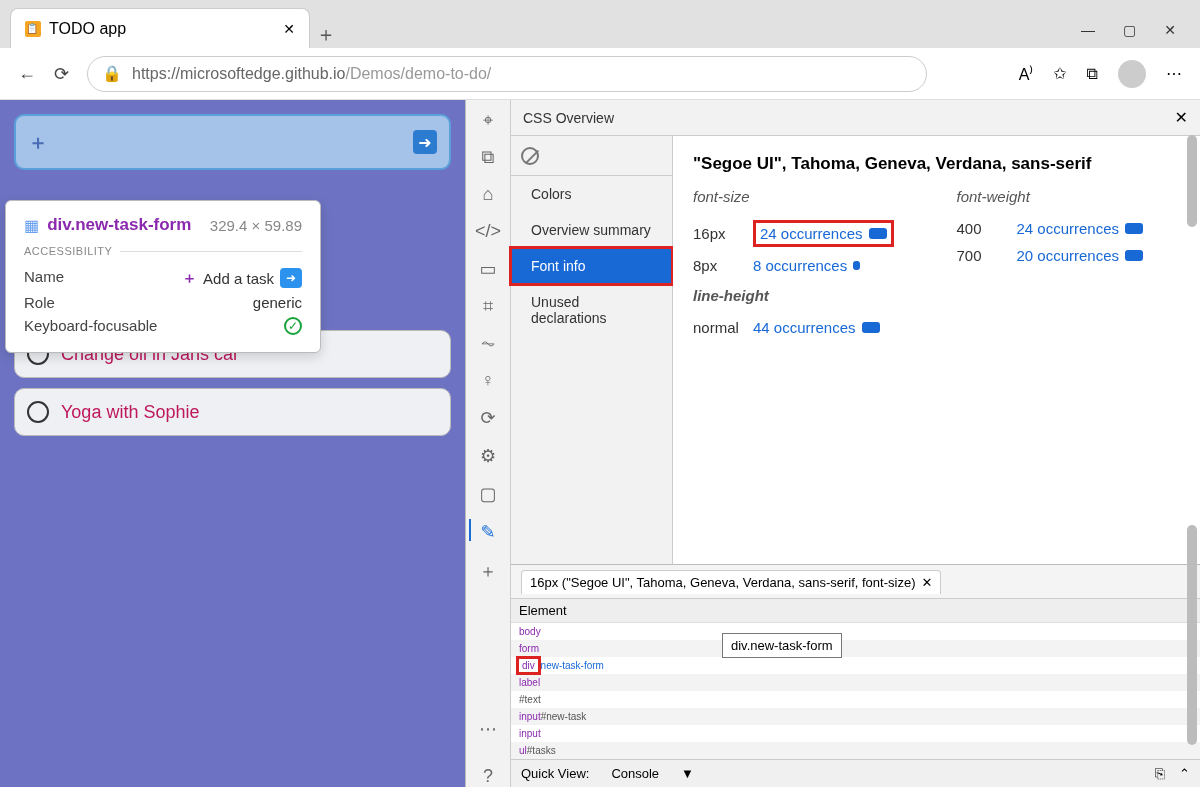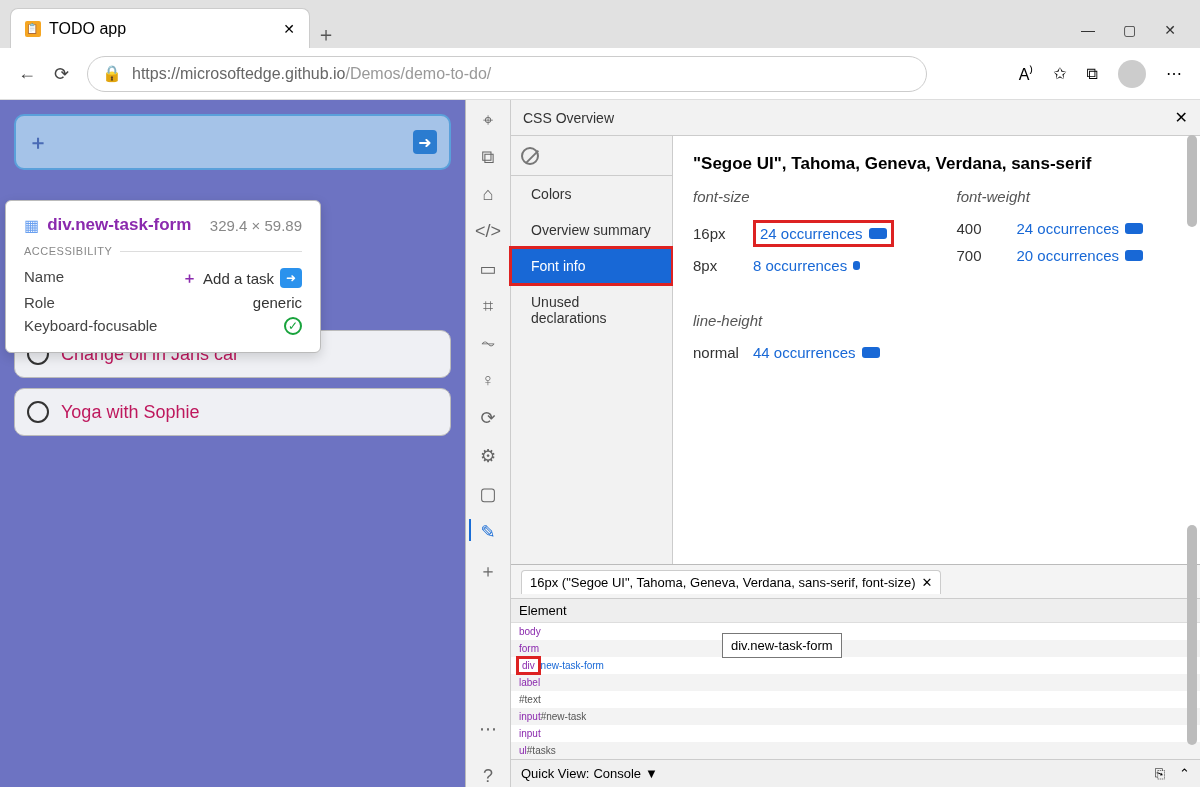--- a/index.html
+++ b/index.html
@@ -77,39 +77,39 @@
 .colset{display:flex;gap:40px;}
 .col{flex:1;}
 .col .lbl{font-style:italic;color:#555;font-size:15px;margin-bottom:10px;}
 .frow{display:flex;align-items:center;padding:5px 0;font-size:15px;}
 .frow .k{width:60px;color:#333;}
 .frow .link{color:#1868d6;cursor:pointer;margin-right:6px;}
 .frow .sw{width:18px;height:11px;background:#1868d6;border-radius:3px;display:inline-block;}
 .frow .sw.sm{width:7px;height:9px;}
 .frow.redout .right{border:3px solid #d22;padding:2px 4px;}
 .frow .right{display:inline-flex;align-items:center;}
-.lh{margin-top:33px;}
+.lh{margin-top:8px;font-weight:bold;}
 
 
 .elpanel{border-top:1px solid #bbb;background:#fff;}
 .elpanel .tabrow{height:34px;display:flex;align-items:center;padding:0 10px;font-size:13px;border-bottom:1px solid #ccc;background:#f4f4f4;}
 .elpanel .tabrow .t{background:#fff;border:1px solid #ccc;border-bottom:none;padding:4px 8px;border-radius:4px 4px 0 0;}
 .elpanel .tabrow .x{margin-left:6px;cursor:pointer;}
 .elpanel .hdr{background:#eee;padding:4px 8px;font-size:13px;border-bottom:1px solid #ddd;}
 .elpanel .li{padding:3px 8px;font-size:10px;font-family:Consolas,monospace;}
 .elpanel .li.alt{background:#f3f3f3;}
 .elpanel .li .tag{color:#8b2aae;}
 .elpanel .li .blue{color:#1868d6;}
 .elpanel .li .gray{color:#555;}
 .elpanel .li.redout span.tag{outline:3px solid #d22;padding:1px 3px;}
 
 .scrollbar{position:absolute;right:3px;top:135px;width:10px;height:92px;background:#bcbcbc;border-radius:6px;}
 .scrollbar2{position:absolute;right:3px;top:525px;width:10px;height:220px;background:#bcbcbc;border-radius:6px;}
 
-.qview{height:28px;border-top:1px solid #ccc;display:flex;align-items:center;padding:0 10px;font-size:13px;background:#f0f0f0;gap:4px;}
+.qview{height:28px;border-top:1px solid #ccc;display:flex;align-items:center;padding:0 10px;font-size:13px;background:#f0f0f0;gap:22px;}
 .qview .r{margin-left:auto;display:flex;gap:14px;}
 </style>
 </head>
 <body>
 
 <div class="titlebar">
   <div class="tab">
     <span class="favicon">📋</span>
     <span>TODO app</span>
     <span class="x">✕</span>

